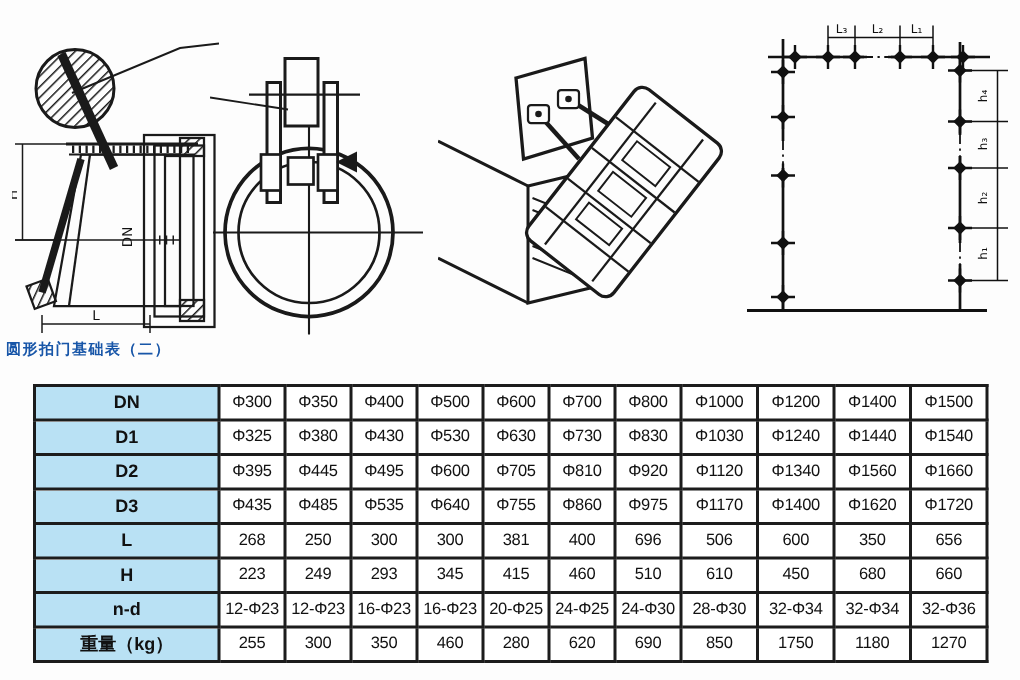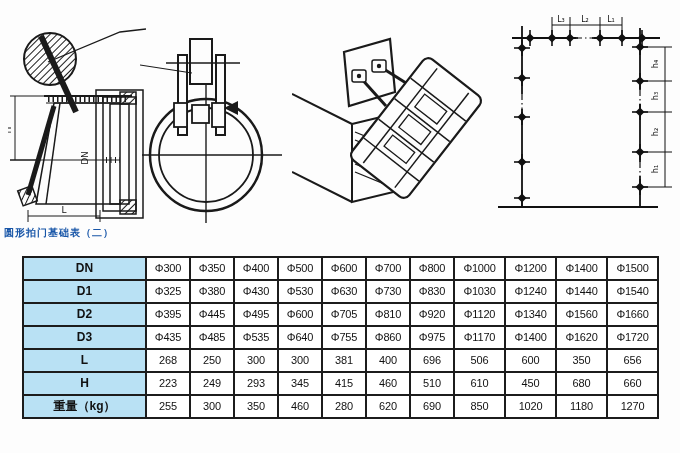--- a/index.html
+++ b/index.html
@@ -281,27 +281,41 @@
         <td>345</td>
         <td>415</td>
         <td>460</td>
         <td>510</td>
         <td>610</td>
         <td>450</td>
         <td>680</td>
         <td>660</td>
       </tr>
       <tr>
+        <th>n-d</th>
+        <td>12-Φ23</td>
+        <td>12-Φ23</td>
+        <td>16-Φ23</td>
+        <td>16-Φ23</td>
+        <td>20-Φ25</td>
+        <td>24-Φ25</td>
+        <td>24-Φ30</td>
+        <td>28-Φ30</td>
+        <td>32-Φ34</td>
+        <td>32-Φ34</td>
+        <td>32-Φ36</td>
+      </tr>
+      <tr>
         <th>重量（kg）</th>
         <td>255</td>
         <td>300</td>
         <td>350</td>
         <td>460</td>
         <td>280</td>
         <td>620</td>
         <td>690</td>
         <td>850</td>
-        <td>1020</td>
+        <td>1750</td>
         <td>1180</td>
         <td>1270</td>
       </tr>
     </tbody>
 </table>
 
 </body></html>

